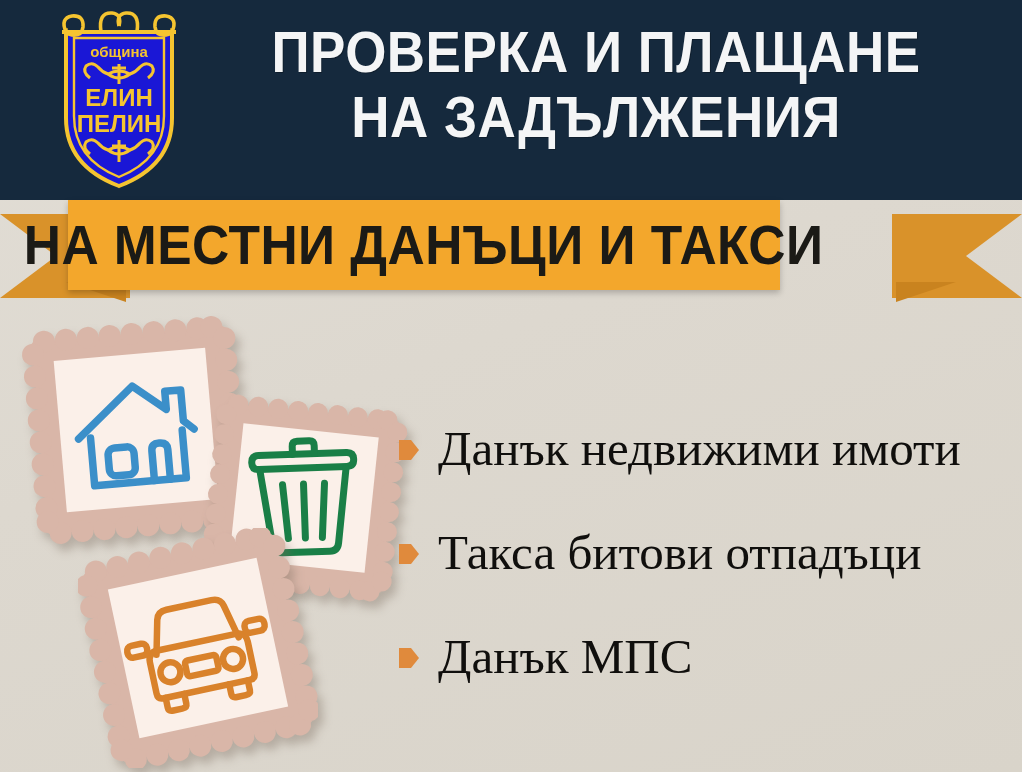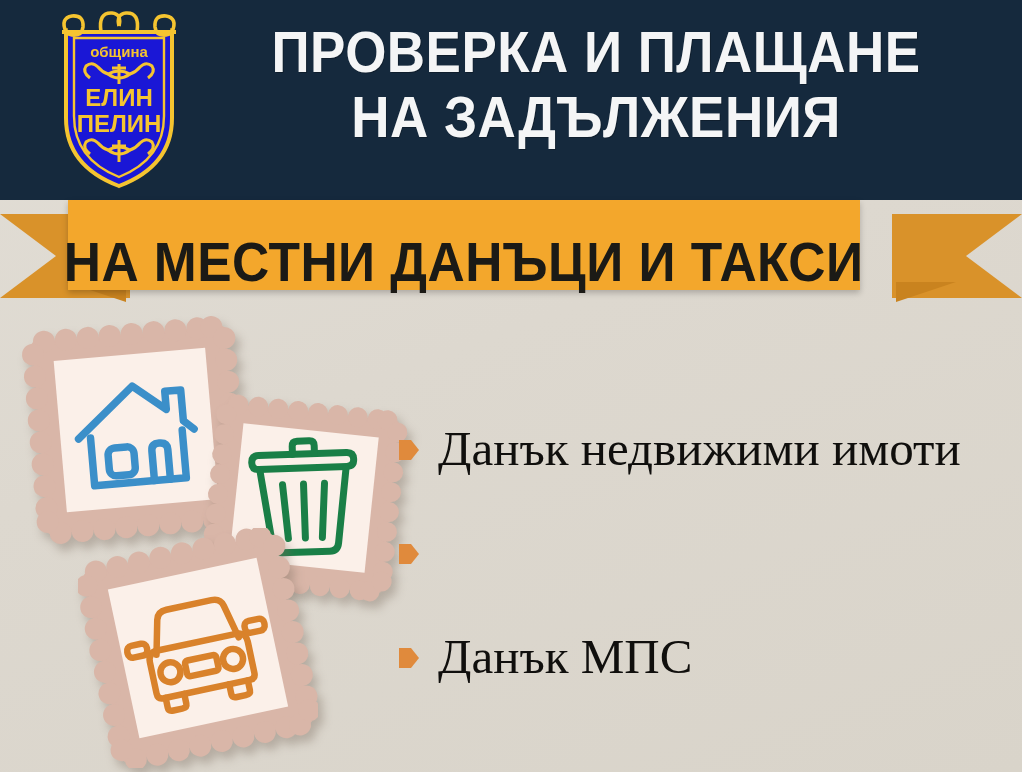--- a/index.html
+++ b/index.html
@@ -62,24 +62,24 @@
     position:absolute;left:66px;top:86px;width:60px;height:20px;
     background:#c9831f;
     clip-path:polygon(0 0,60px 0,60px 20px);
   }
   .ribbon-fold-r{
     position:absolute;right:66px;top:86px;width:60px;height:20px;
     background:#c9831f;
     clip-path:polygon(0 0,60px 0,0 20px);
   }
   .ribbon-main{
-    position:absolute;left:68px;top:4px;width:792px;height:90px;
+    position:absolute;left:68px;top:4px;width:712px;height:90px;
     background:#f3a72c;
     box-shadow:0 3px 6px rgba(0,0,0,.22);
-    display:flex;align-items:flex-end;justify-content:center;
+    display:flex;align-items:center;justify-content:center;
   }
   .ribbon-text{
     color:#1b1a16;
     font-family:"Liberation Sans", sans-serif;
     font-weight:bold;
     font-size:56px;
     line-height:1;
     letter-spacing:0.5px;
     transform:scaleX(0.92);
     white-space:nowrap;
@@ -348,20 +348,21 @@
       <svg class="bullet-mark" viewBox="0 0 22 26">
         <path d="M1 3 L13 3 L21 13 L13 23 L1 23 Z" fill="#e08a3c"></path>
       </svg>
       <span class="bullet-label">Данък недвижими имоти</span>
     </div>
 
     <div class="bullet-row">
       <svg class="bullet-mark" viewBox="0 0 22 26">
         <path d="M1 3 L13 3 L21 13 L13 23 L1 23 Z" fill="#e08a3c"></path>
       </svg>
+      <span class="bullet-label">Такса битови отпадъци</span>
     </div>
 
     <div class="bullet-row">
       <svg class="bullet-mark" viewBox="0 0 22 26">
         <path d="M1 3 L13 3 L21 13 L13 23 L1 23 Z" fill="#e08a3c"></path>
       </svg>
       <span class="bullet-label">Данък МПС</span>
     </div>
 
   </div>

